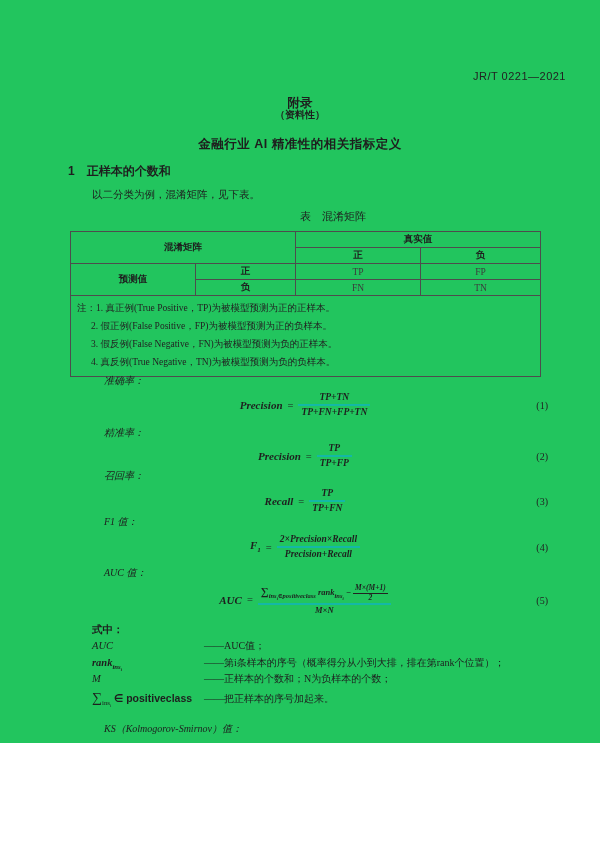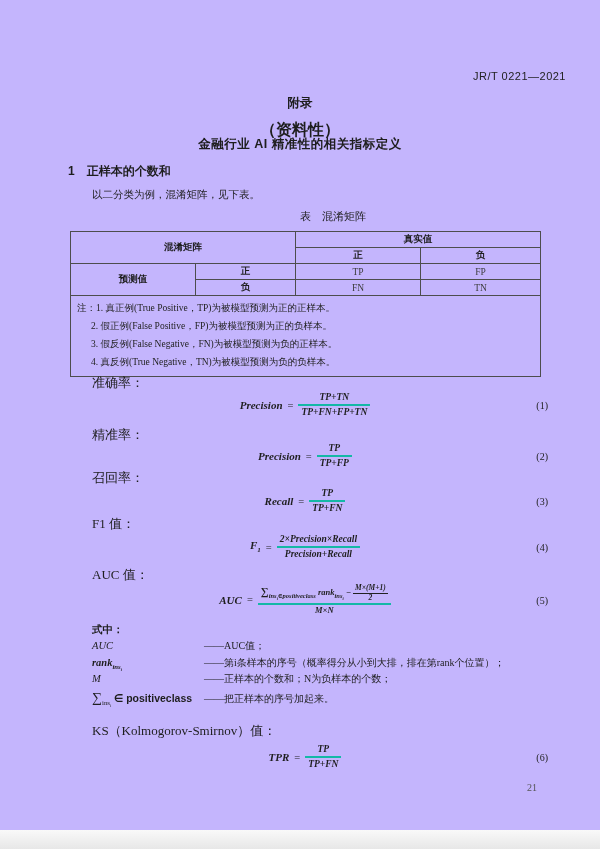--- a/index.html
+++ b/index.html
@@ -1,43 +1,43 @@
 <!DOCTYPE html>
 <html><head>
 <meta charset="utf-8">
 <style>
   html,body{margin:0;padding:0;}
   body{background:#ffffff;}
   .page{
-    position:relative;width:600px;height:849px;overflow:hidden;
-    background:#c4b5fd;color:#1e1e1e;
+    position:relative;width:600px;height:743px;overflow:hidden;
+    background:#22c55e;color:#1e1e1e;
     font-family:"Liberation Serif","DejaVu Serif",serif;
   }
   .abs{position:absolute;}
   .center{left:0;width:100%;text-align:center;}
   .sans{font-family:"Liberation Sans","DejaVu Sans",sans-serif;}
   .doc-code{top:70px;right:34px;font-size:11px;letter-spacing:.5px;color:#222;}
   .h-appendix{top:95px;font-size:12.5px;font-weight:bold;}
-  .h-informative{top:120px;font-size:16px;font-weight:bold;}
+  .h-informative{top:108px;font-size:10px;font-weight:bold;}
   .h-main{top:136px;font-size:12.5px;font-weight:bold;letter-spacing:.5px;}
   .sec-heading{top:163px;left:68px;font-size:12px;font-weight:bold;}
   .sec-heading .num{margin-right:12px;}
   .intro{top:188px;left:92px;font-size:10.5px;}
   .tbl-caption{top:209px;font-size:11px;font-weight:normal;margin-left:33px;}
   .tbl-wrap{top:231px;left:70px;width:470px;}
   table{border-collapse:collapse;width:470px;table-layout:fixed;}
   td{border:1px solid #4d4d4d;text-align:center;vertical-align:middle;
      font-size:10px;padding:0 2px;height:15px;}
   td.hd{font-weight:bold;font-family:"Liberation Sans","DejaVu Sans",sans-serif;font-size:9.5px;}
   td.val{color:#3c3c3c;font-size:9.5px;}
   table{border:1.5px solid #3a3a3a;}
   td.notes{ text-align:left;padding:3px 6px 5px 6px;height:auto;font-size:9.5px;line-height:18px;color:#222;}
   .note-line{white-space:nowrap;}
   .note-indent{margin-left:14px;}
-  .f-label{font-size:13px;left:92px;}
+  .f-label{font-size:10px;left:104px;font-style:italic;}
   .eq-row{left:70px;width:470px;height:30px;display:flex;align-items:center;justify-content:center;}
   .eq-body{display:inline-flex;align-items:center;font-size:11px;}
   .mi{font-style:italic;font-family:"Liberation Serif","DejaVu Serif",serif;}
   .eq-sign{margin:0 5px;font-size:10.5px;}
   .frac{display:inline-block;vertical-align:middle;text-align:center;line-height:1.15;font-size:9.5px;font-weight:bold;}
   .frac>.num{display:block;border-bottom:2px solid #14b8a6;padding:0 3px 1px;}
   .frac>.den{display:block;padding:1px 3px 0;}
   .eq-no{position:absolute;right:-8px;font-size:10px;color:#222;}
   sub{font-size:65%;}
   .f-bold{font-weight:bold;}

